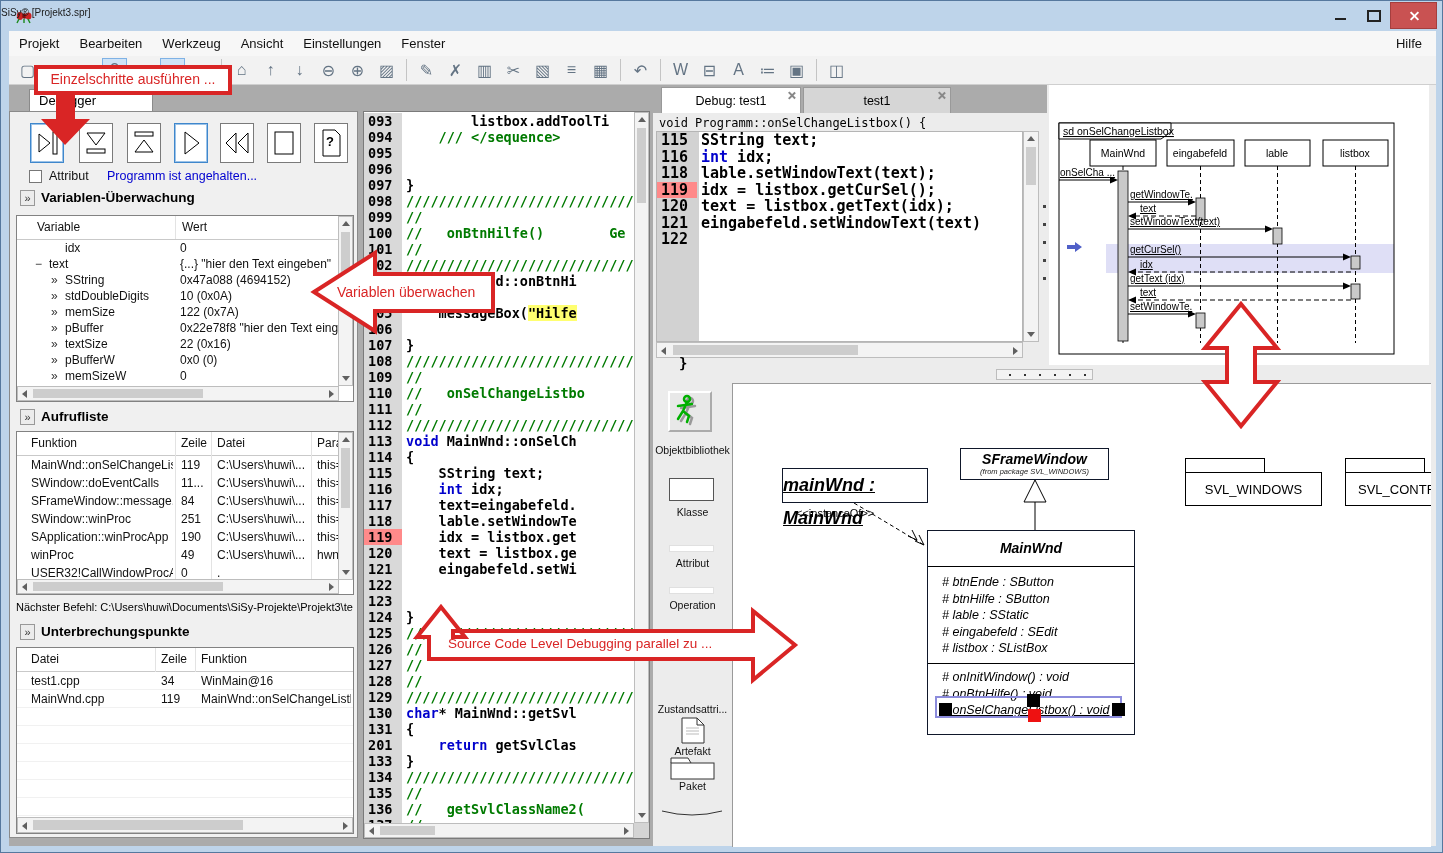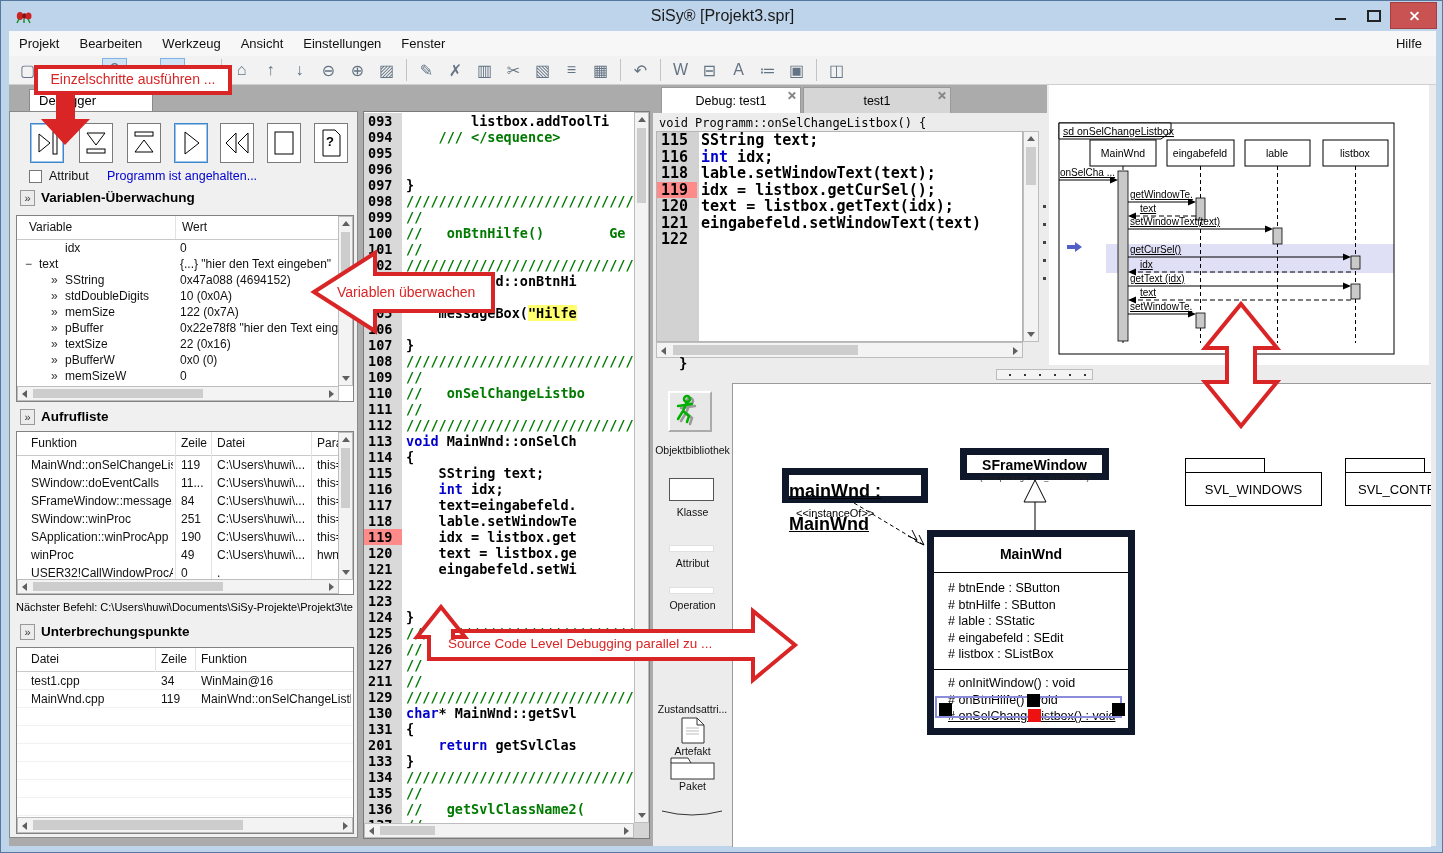--- a/index.html
+++ b/index.html
@@ -1,21 +1,21 @@
 <!DOCTYPE html>
 <html><head>
 <meta charset="utf-8">
 <style>
   html,body{margin:0;padding:0;background:#888;}
   #screen{position:relative;width:1443px;height:853px;margin:0 auto;background:#ababab;
           font-family:"Liberation Sans",sans-serif;overflow:hidden;border:1px solid #56789e;box-sizing:border-box;}
   .abs{position:absolute;}
   
   .titlebar{left:0;top:0;width:1443px;height:30px;background:#bed4ea;}
-  .title-text{left:0;top:6px;width:1443px;text-align:center;font-size:16px;color:#1a1a1a;}
+  .title-text{left:0;top:6px;width:1443px;text-align:left;font-size:10px;color:#1a1a1a;}
   .wb{background:#bed4ea;}
   .btn-min{left:1326px;top:4px;width:28px;height:22px;}
   .btn-min i{position:absolute;left:8px;top:13px;width:11px;height:2px;background:#222;}
   .btn-max{left:1358px;top:4px;width:28px;height:22px;}
   .btn-max i{position:absolute;left:8px;top:5px;width:10px;height:8px;border:2px solid #222;}
   .btn-close{left:1389px;top:1px;width:47px;height:27px;background:#c95252;border:1px solid #a53e3e;box-sizing:border-box;}
   .x-icon{position:absolute;left:50%;top:50%;width:11px;height:11px;transform:translate(-50%,-50%);}
   .x-icon::before,.x-icon::after{content:"";position:absolute;left:5px;top:0;width:2px;height:11px;background:#fff;}
   .x-icon::before{transform:rotate(45deg);} .x-icon::after{transform:rotate(-45deg);}
   .tab-x{position:absolute;right:4px;top:3px;width:8px;height:8px;}
@@ -39,21 +39,21 @@
   .dbtn.active{border:1px solid #3f87cc;box-shadow:0 0 0 1px #9cc3e8 inset;}
   .checkbox{width:13px;height:13px;background:#fff;border:1px solid #777;box-sizing:border-box;}
   .lbl{font-size:12.5px;color:#111;}
   .status-blue{font-size:12.5px;color:#0000d0;}
   .sec-btn{width:15px;height:16px;background:#ececec;border:1px solid #999;font-size:11px;line-height:14px;text-align:center;color:#333;box-sizing:border-box;}
   .sec-title{font-size:13.5px;font-weight:bold;color:#000;}
   .tbl{background:#fff;border:1px solid #828282;box-sizing:border-box;overflow:hidden;}
   .th-row{position:absolute;left:0;top:0;right:0;height:23px;border-bottom:1px solid #c9c9c9;font-size:12px;color:#111;}
   .th-row span{position:absolute;top:4px;}
   .colsep{position:absolute;width:1px;background:#e3e3e3;}
-  .vrow{position:relative;height:16px;line-height:16px;font-size:12px;color:#111;white-space:nowrap;padding-left:8px;}
+  .vrow{position:relative;height:16px;line-height:16px;font-size:12px;color:#111;white-space:nowrap;padding-left:18px;}
   .vrow.ind{padding-left:34px;}
   .vexp{display:inline-block;width:14px;color:#333;}
   .vval{position:absolute;left:163px;top:0;white-space:nowrap;}
   .csrow,.bprow{position:relative;height:18px;line-height:18px;font-size:12px;color:#111;white-space:nowrap;}
   .csrow span,.bprow span{position:absolute;top:0;overflow:hidden;white-space:nowrap;}
   
   .sb{position:absolute;background:#f3f3f3;border:1px solid #bdbdbd;box-sizing:border-box;}
   .sb .th{position:absolute;background:#cdcdcd;}
   .tri{position:absolute;width:0;height:0;border:4px solid transparent;}
   .tri.up{border-bottom:5px solid #606060;border-top:none;}
@@ -87,21 +87,21 @@
   .closing-brace{left:26px;top:270px;font-family:"DejaVu Sans Mono",monospace;font-weight:bold;font-size:14px;}
   .seq-canvas{left:396px;top:0;width:380px;height:280px;background:#fff;}
   .dots-col span{position:absolute;left:0;width:3px;height:3px;background:#444;}
   
   .pal-label{left:0;width:79px;text-align:center;font-size:10.5px;color:#111;}
   .pal-btn{left:15px;top:306px;width:44px;height:41px;background:#e8e8e8;border:2px outset #fff;box-sizing:border-box;}
   .pal-rect{background:#fff;border:1px solid #555;box-sizing:border-box;}
   .pal-bar{background:#fff;border:1px solid #e0e0e0;box-sizing:border-box;}
   
   .class-canvas{left:79px;top:298px;width:698px;height:463px;background:#fff;border-left:1px solid #9a9a9a;border-top:1px solid #9a9a9a;overflow:hidden;}
-  .uml-box{position:absolute;background:#fff;border:7px solid #0f172a;box-sizing:border-box;}
+  .uml-box{position:absolute;background:#fff;border:1px solid #0f172a;box-sizing:border-box;font-style:italic;}
   .obj-label{font-size:18px;font-weight:bold;text-decoration:underline;text-align:left;}
   .cls-title{font-size:14px;font-weight:bold;text-align:center;}
   .cls-sub{font-size:7.5px;text-align:center;color:#222;}
   .cls-sec{position:absolute;left:0;right:0;border-top:1px solid #000;}
   .attr-line,.op-line{font-size:12.5px;color:#000;height:16.5px;line-height:16.5px;white-space:nowrap;padding-left:14px;}
   .op-list .op-line:nth-child(3){text-decoration:underline;}
   .handle{position:absolute;width:13px;height:13px;background:#000;}
   .handle.red{background:#ee1111;}
   .sel-rect{position:absolute;border:2px solid #8c8cdc;box-sizing:border-box;}
   .pkg-tab{position:absolute;background:#fff;border:1px solid #000;border-bottom:none;box-sizing:border-box;}
@@ -234,21 +234,21 @@
 
     <div class="abs checkbox" style="left:19px;top:58px"></div>
     <span class="abs lbl" style="left:39px;top:57px">Attribut</span>
     <span class="abs status-blue" style="left:97px;top:57px">Programm ist angehalten...</span>
 
     <div class="abs sec-btn" style="left:10px;top:78px">»</div>
     <div class="abs sec-title" style="left:31px;top:78px">Variablen-Überwachung</div>
 
     <div class="abs tbl" style="left:6px;top:103px;width:338px;height:187px">
       <div class="th-row">
-        <span style="left:12px">Variable</span>
+        <span style="left:20px">Variable</span>
         <span style="left:165px">Wert</span>
       </div>
       <div class="colsep" style="left:158px;top:0;height:23px"></div>
       <div class="abs" style="left:0;top:24px;width:322px;height:146px;overflow:hidden">
         <div class="vrow ind">
             <span class="vexp"></span><span>idx</span>
             <span class="vval">0</span>
           </div>
           <div class="vrow">
             <span class="vexp">−</span><span>text</span>
@@ -430,21 +430,21 @@
         <div class="cl"><span class="ln">118</span><span class="ct">    lable.setWindowTe</span></div>
         <div class="cl"><span class="ln cur">119</span><span class="ct">    idx = listbox.get</span></div>
         <div class="cl"><span class="ln">120</span><span class="ct">    text = listbox.ge</span></div>
         <div class="cl"><span class="ln">121</span><span class="ct">    eingabefeld.setWi</span></div>
         <div class="cl"><span class="ln">122</span><span class="ct"></span></div>
         <div class="cl"><span class="ln">123</span><span class="ct"></span></div>
         <div class="cl"><span class="ln">124</span><span class="ct">}</span></div>
         <div class="cl"><span class="ln">125</span><span class="ct cm">//////////////////////////////</span></div>
         <div class="cl"><span class="ln">126</span><span class="ct cm">//</span></div>
         <div class="cl"><span class="ln">127</span><span class="ct cm">//</span></div>
-        <div class="cl"><span class="ln">211</span><span class="ct cm">//</span></div>
+        <div class="cl"><span class="ln">128</span><span class="ct cm">//</span></div>
         <div class="cl"><span class="ln">129</span><span class="ct cm">//////////////////////////////</span></div>
         <div class="cl"><span class="ln">130</span><span class="ct"><span class="kw">char</span>* MainWnd::getSvl</span></div>
         <div class="cl"><span class="ln">131</span><span class="ct">{</span></div>
         <div class="cl"><span class="ln">201</span><span class="ct">    <span class="kw">return</span> getSvlClas</span></div>
         <div class="cl"><span class="ln">133</span><span class="ct">}</span></div>
         <div class="cl"><span class="ln">134</span><span class="ct cm">//////////////////////////////</span></div>
         <div class="cl"><span class="ln">135</span><span class="ct cm">//</span></div>
         <div class="cl"><span class="ln">136</span><span class="ct cm">//   getSvlClassName2(</span></div>
         <div class="cl"><span class="ln">137</span><span class="ct cm">//</span></div>
       </div>

